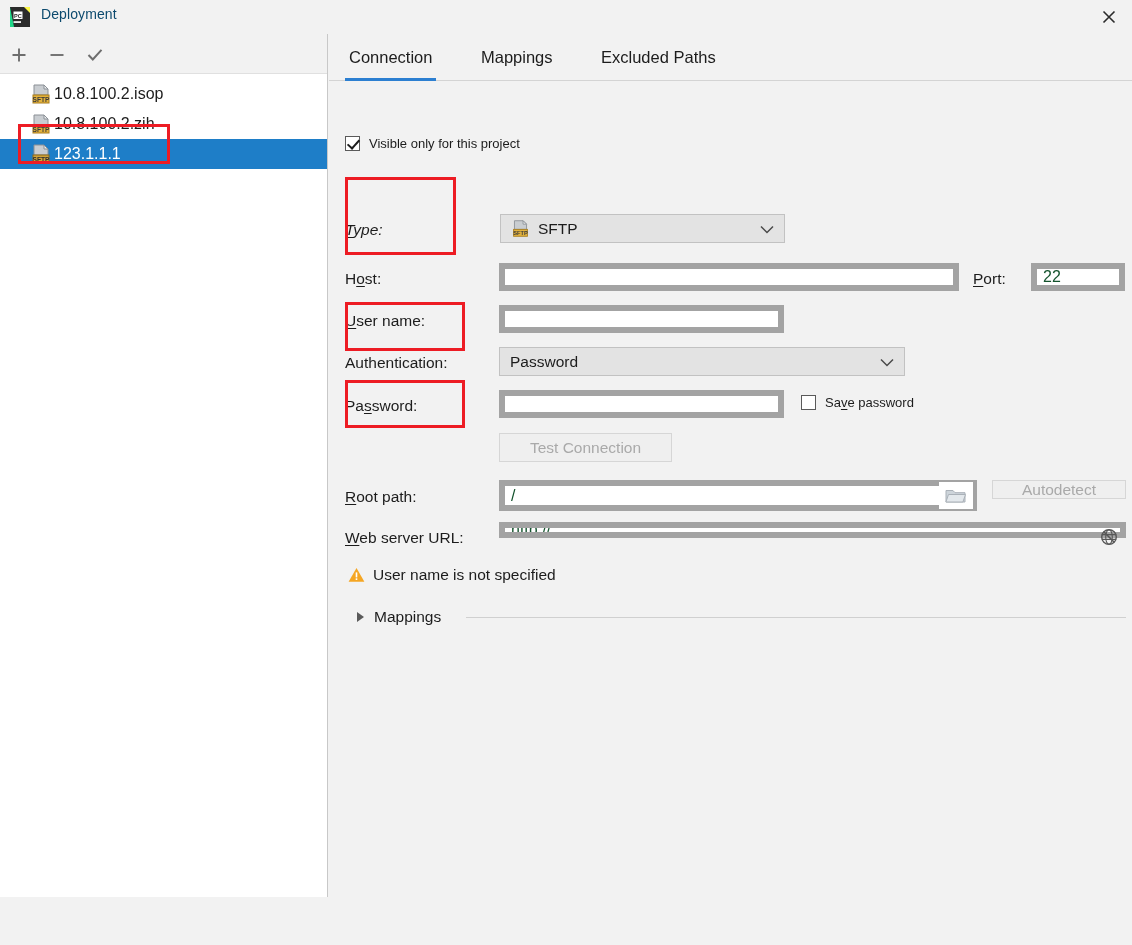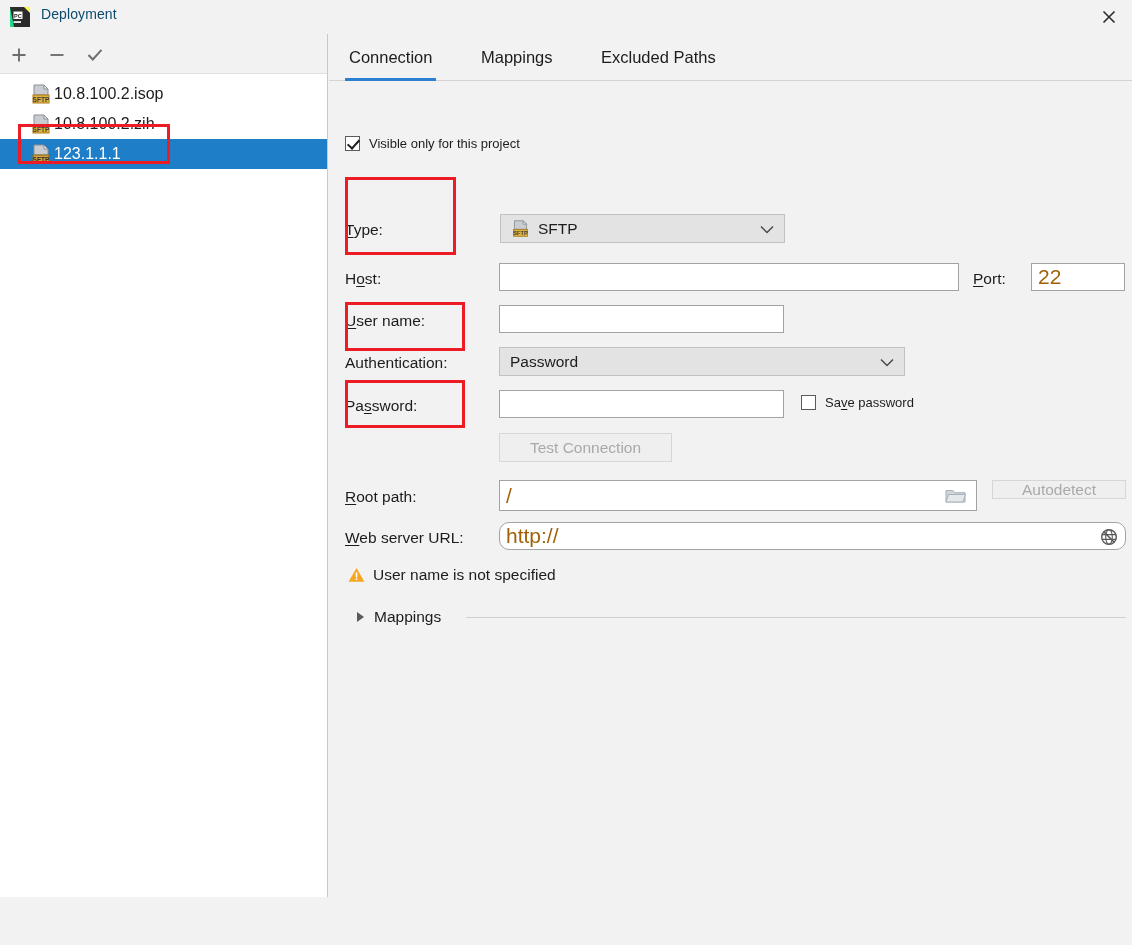--- a/index.html
+++ b/index.html
@@ -120,24 +120,24 @@
   .row-label {
     position: absolute;
     font-size: 15.5px; color: #1c1c1c;
     white-space: nowrap;
   }
   .mn { text-decoration: underline; text-underline-offset: 2px; }
 
   .txt {
     position: absolute;
     background: #ffffff;
-    border: 1px solid #a3a3a3;
+    border: 6px solid #a3a3a3;
     font-family: "Liberation Sans", sans-serif;
-    font-size: 21px;
-    color: #a16207;
+    font-size: 16px;
+    color: #14532d;
     padding: 2px 6px;
     outline: none;
   }
   .txt:disabled { background:#ececec; color:#9a9a9a; }
 
   .combo {
     position: absolute;
     background: #e3e3e3;
     border: 1px solid #c2c2c2;
     display: flex; align-items: center;
@@ -333,21 +333,21 @@
       </div>
     </div>
 
     <div class="form">
 
       <div class="chk-wrap" style="left:16px; top:55px;">
         <span class="chkbox checked"></span>
         <span>Visible only for this project</span>
       </div>
 
-      <div class="row-label" style="left:16px; top:140px;">
+      <div class="row-label" style="left:16px; top:140px;font-style:italic;">
         <span class="mn">T</span><span>ype:</span>
       </div>
       <div class="combo" style="left:171px; top:133px; width:285px; height:29px;">
         <span style="display:flex;margin-right:8px;">
           <svg width="19" height="19" viewBox="0 0 22 22">
             <polygon points="4,2 14,2 18,6 18,12 4,12" fill="#c9cdd1" stroke="#8b9096" stroke-width="1"></polygon>
             <polygon points="14,2 14,6 18,6" fill="#eceff1" stroke="#8b9096" stroke-width="1"></polygon>
             <rect x="3" y="12" width="16" height="8" fill="#e3b23c" stroke="#a87d1d" stroke-width="1"></rect>
             <text x="11" y="18.6" font-size="6.6" text-anchor="middle" fill="#3a3a3a" font-family="Liberation Sans, sans-serif" font-weight="bold">SFTP</text>
           </svg>
@@ -415,21 +415,21 @@
           <path d="M3.5 7.5 h17 l-2.6 7.5 h-17 z" fill="#e3e8ec" stroke="#aab1b8" stroke-width="1"></path>
         </svg>
       </div>
       <div class="btn disabled" style="left:663px; top:399px; width:134px; height:19px;">
         <span>Autodetect</span>
       </div>
 
       <div class="row-label" style="left:16px; top:448px;">
         <span class="mn">W</span><span>eb server URL:</span>
       </div>
-      <input class="txt" style="left: 170px; top: 441px; width: 627px; height: 28px; border-radius: 10px;" value="http://">
+      <input class="txt" style="left: 170px; top: 441px; width: 627px; height: 16px;" value="http://">
       <div class="icon-btn" style="left:765px; top:443px; width:30px; height:26px; background:transparent;">
         <svg width="18" height="18" viewBox="0 0 18 18">
           <circle cx="9" cy="9" r="7.3" fill="none" stroke="#585858" stroke-width="1.4"></circle>
           <ellipse cx="9" cy="9" rx="3.3" ry="7.3" fill="none" stroke="#585858" stroke-width="1.1"></ellipse>
           <path d="M1.9 6.6 h14.2 M1.9 11.4 h14.2" stroke="#585858" stroke-width="1.1"></path>
           <path d="M3.8 3.8 L14.2 14.2" stroke="#585858" stroke-width="1.6"></path>
         </svg>
       </div>
 
       <div class="warn" style="left:19px; top:485px;">

